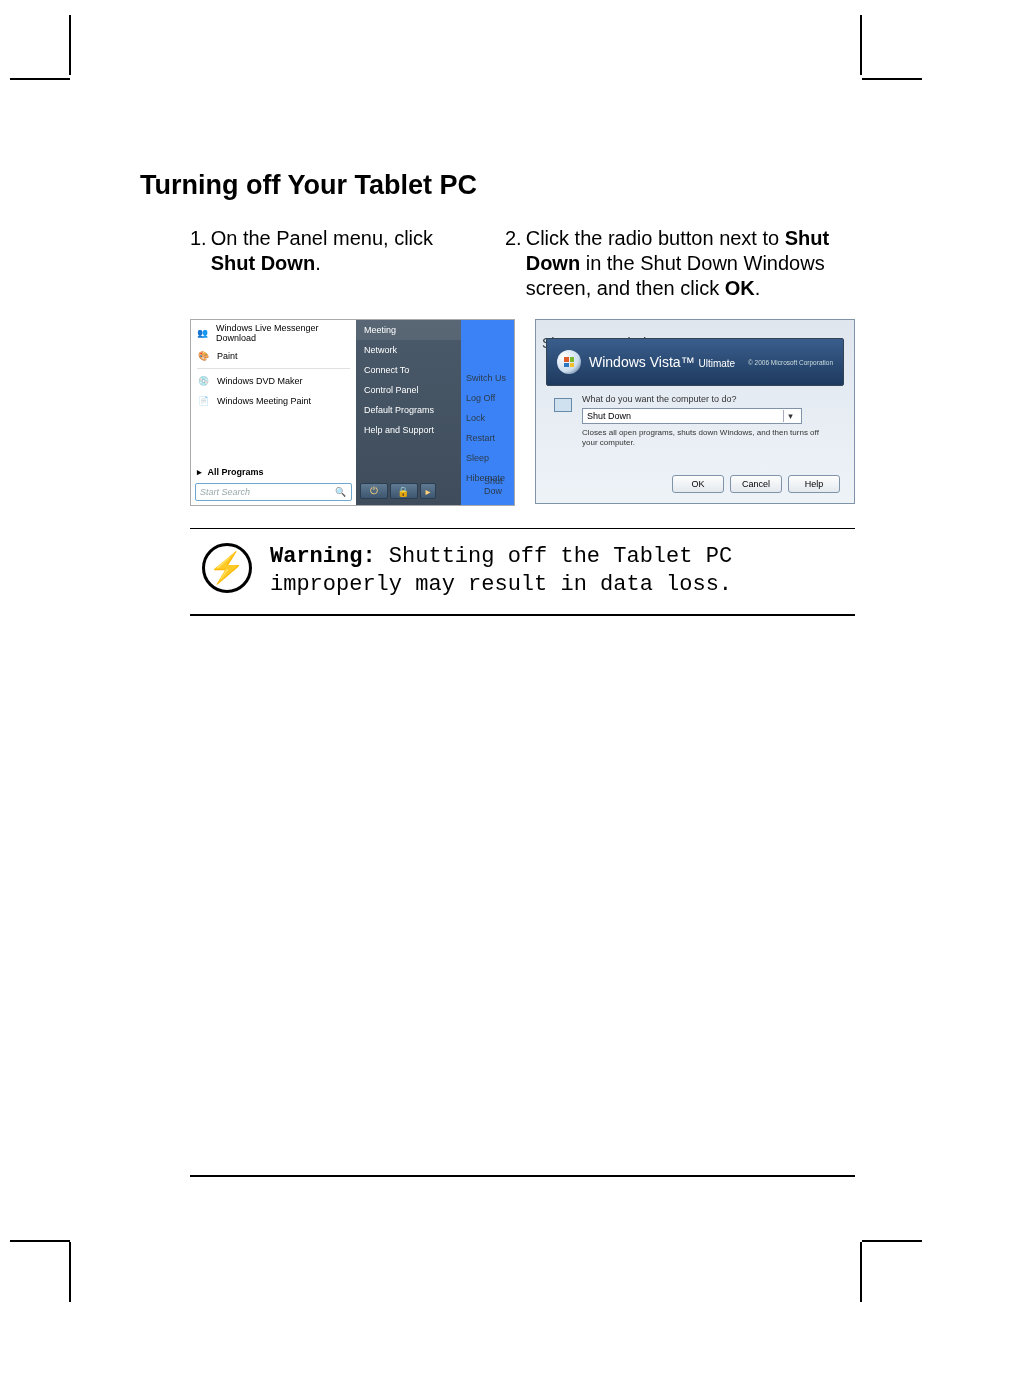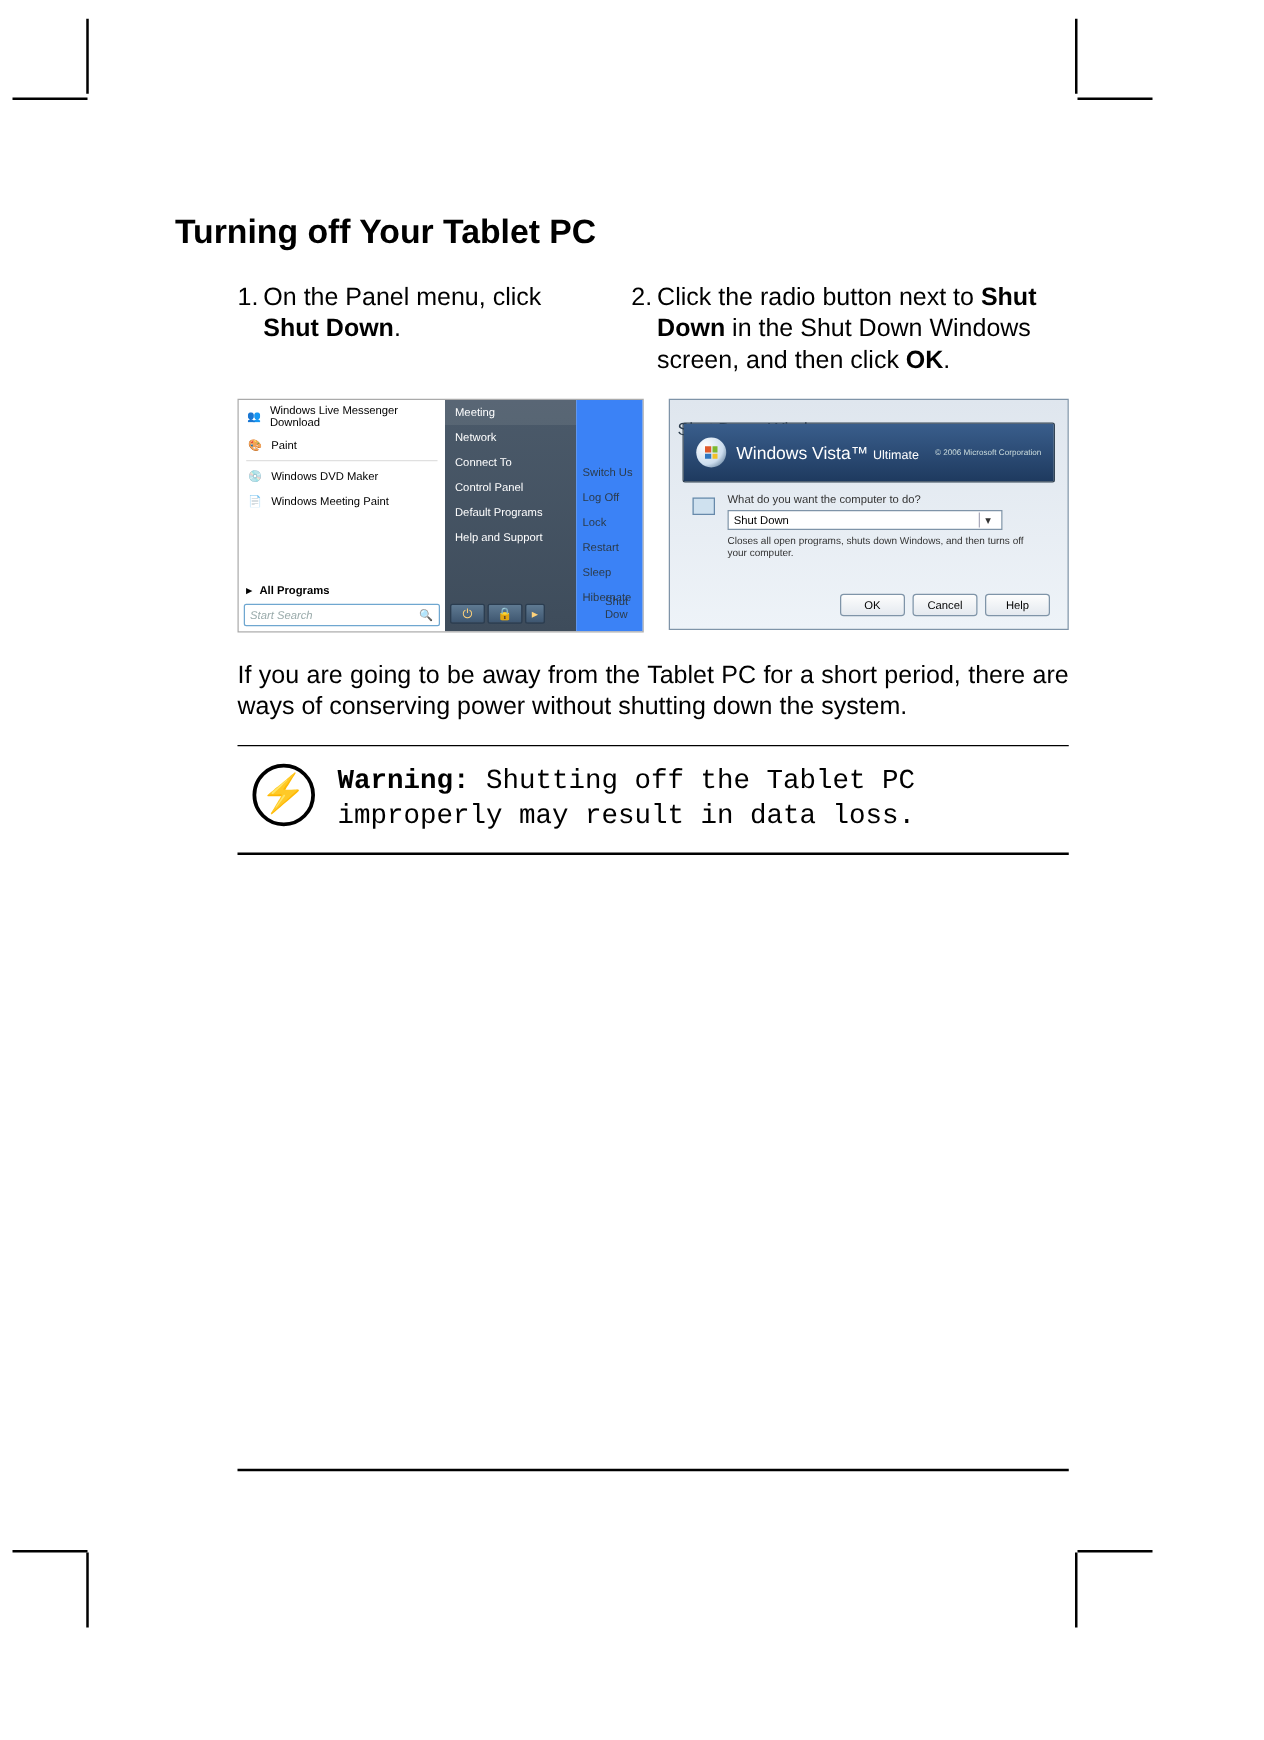--- a/index.html
+++ b/index.html
@@ -406,21 +406,20 @@
         </div>
         <div class="sd-desc">Closes all open programs, shuts down Windows, and then turns off your computer.</div>
         <div class="sd-buttons">
           <div class="sd-btn">OK</div>
           <div class="sd-btn">Cancel</div>
           <div class="sd-btn">Help</div>
         </div>
       </div>
     </div>
 
-    <p class="after">If you are going to be away from the Tablet PC for a short period, there are ways of conserving power without shutting down the system.</p>
 
     <div class="warnbox">
       <div class="warn-icon">
           <span class="bolt">⚡</span>
         </div>
       <div class="warn-text">
         <b>Warning:</b><span> Shutting off the Tablet PC improperly may result in data loss.</span>
       </div>
     </div>
   </div>

